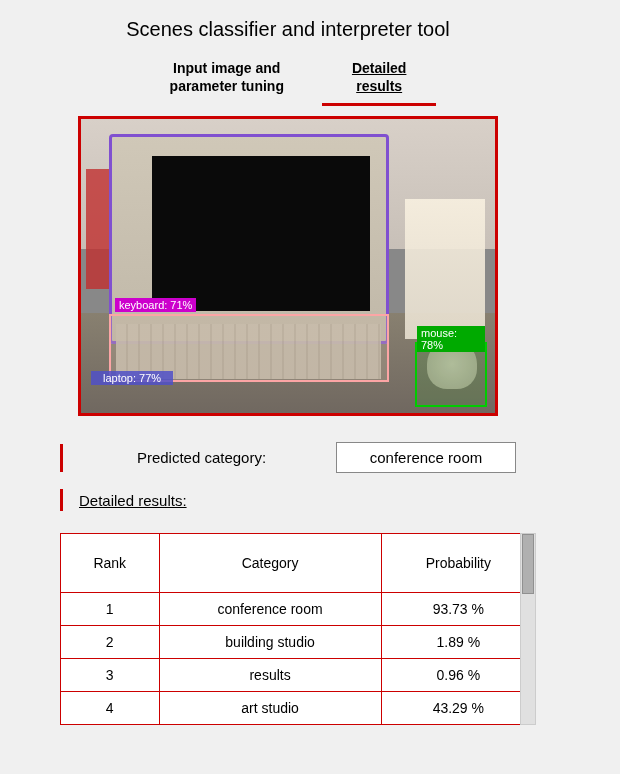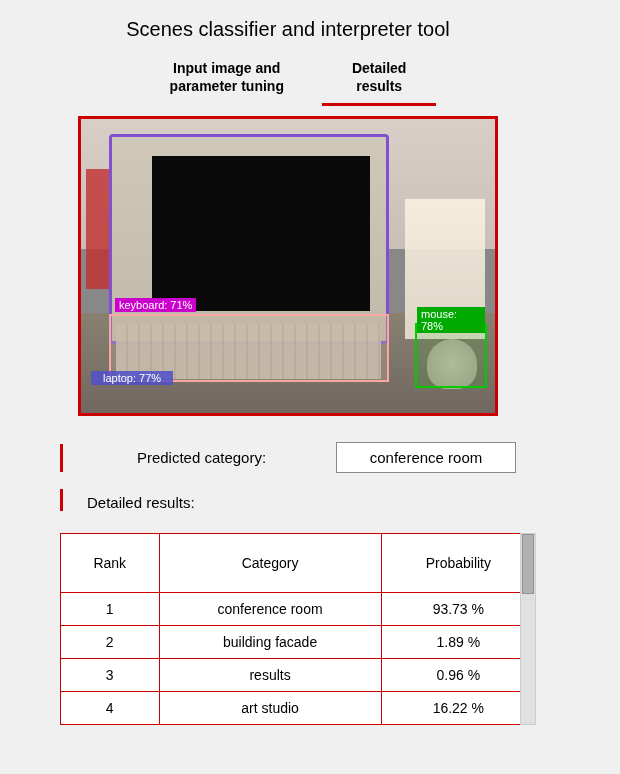--- a/index.html
+++ b/index.html
@@ -34,20 +34,21 @@
       font-size: 14px;
       font-weight: normal;
       text-align: center;
       cursor: pointer;
       color: #000;
       border-bottom: 3px solid transparent;
     }
     .tab.active {
       font-weight: bold;
       border-bottom: 3px solid #cc0000;
+      text-decoration: underline;
     }
     .tab-input {
       font-weight: bold;
     }
     
     .image-container {
       display: flex;
       justify-content: center;
       margin: 0 auto 16px auto;
       padding: 0 10px;
@@ -86,21 +87,21 @@
       top: -18px;
       left: 4px;
       background: #cc00cc;
       color: white;
       font-size: 11px;
       padding: 1px 4px;
     }
     
     .mouse-box {
       position: absolute;
-      top: 204px;
+      top: 223px;
       right: 8px;
       width: 72px;
       height: 65px;
       border: 2px solid #00cc00;
       background: rgba(0,200,0,0.1);
     }
     .mouse-label {
       position: absolute;
       top: -18px;
       right: 0;
@@ -218,23 +219,24 @@
       min-width: 180px;
       text-align: center;
     }
 
     
     .detailed-section {
       padding: 6px 60px 10px 60px;
     }
     .detailed-header-row {
       display: flex;
-      align-items: flex-end;
-      gap: 24px;
+      align-items: center;
+      gap: 16px;
       margin-bottom: 12px;
+      text-decoration: underline;
     }
     .detailed-bar {
       width: 3px;
       height: 22px;
       background: #cc0000;
     }
     .detailed-title {
       font-size: 15px;
       font-weight: normal;
     }
@@ -354,32 +356,32 @@
       </thead>
       <tbody id="results-tbody">
 
       <tr>
             <td>1</td>
             <td>conference room</td>
             <td>93.73 %</td>
           </tr>
           <tr>
             <td>2</td>
-            <td>building facade</td>
+            <td>building studio</td>
             <td>1.89 %</td>
           </tr>
           <tr>
             <td>3</td>
             <td>results</td>
             <td>0.96 %</td>
           </tr>
           <tr>
             <td>4</td>
             <td>art studio</td>
-            <td>16.22 %</td>
+            <td>43.29 %</td>
           </tr>
         </tbody>
     </table>
     <div class="scrollbar-area">
       <div class="scrollbar-thumb"></div>
     </div>
   </div>
 
 </div>
 

